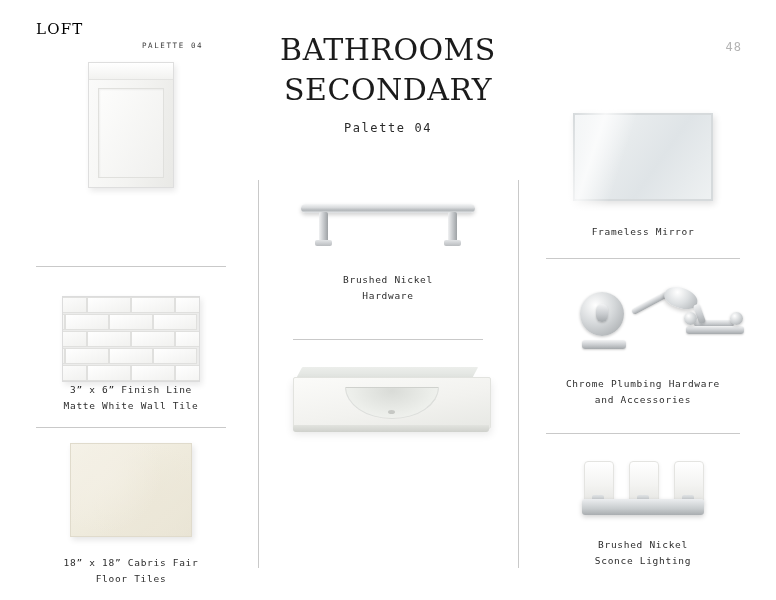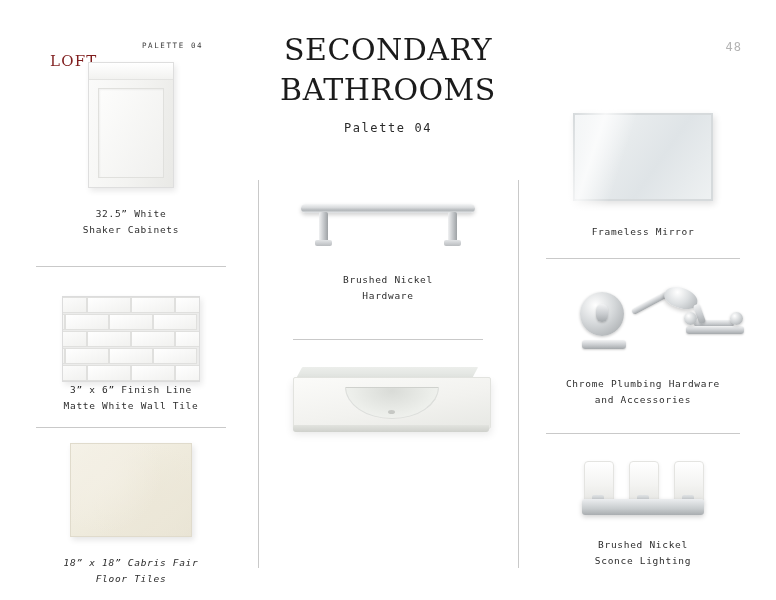--- a/index.html
+++ b/index.html
@@ -14,26 +14,25 @@
     background: #ffffff;
     overflow: hidden;
     font-family: "DejaVu Sans Mono", monospace;
     color: #2b2b2b;
   }
 
   
   .brand {
     position: absolute;
     left: 36px;
-    top: 52px;
+    top: 20px;
     font-family: "DejaVu Serif", serif;
     font-size: 15px;
     letter-spacing: 1.2px;
-    color: #7f1d1d;
-    margin-left: 14px;
+    color: #000000;
   }
   .palette-tag {
     position: absolute;
     left: 142px;
     top: 41px;
     font-size: 7.5px;
     letter-spacing: 1.6px;
     color: #3a3a3a;
   }
   .page-num {
@@ -257,35 +256,33 @@
 </head>
 <body>
 
 <div class="page">
 
   <div class="brand">LOFT</div>
   <div class="palette-tag">PALETTE 04</div>
   <div class="page-num">48</div>
 
   <div class="title">
+    <div>BATHROOMS</div>
     <div>SECONDARY</div>
-    <div>BATHROOMS</div>
   </div>
   <div class="subtitle">Palette 04</div>
 
   <div class="vrule left"></div>
   <div class="vrule right"></div>
 
   <div class="item" style="left:36px; top:62px; width:190px;">
     <div class="art cabinet">
       <div class="top-rail"></div>
       <div class="inner"></div>
     </div>
-    <div class="caption" style="margin-top:18px;">32.5” White
-Shaker Cabinets</div>
   </div>
   <div class="hrule" style="left:36px; top:266px; width:190px;"></div>
 
   <div class="item" style="left:36px; top:296px; width:190px;">
     <div class="art subway">
       <div class="row" style="top:0;">
         <div class="brick" style="left:0;"></div>
           <div class="brick" style="left:44px;"></div>
         <div class="brick" style="left:88px;"></div>
           <div class="brick" style="left:132px;"></div>
@@ -315,21 +312,21 @@
           <div class="brick" style="left:132px;"></div>
       </div>
     </div>
     <div class="caption" style="">3” x 6” Finish Line
 Matte White Wall Tile</div>
   </div>
   <div class="hrule" style="left:36px; top:427px; width:190px;"></div>
 
   <div class="item" style="left:36px; top:443px; width:190px;">
     <div class="art floor-tile"></div>
-    <div class="caption" style="margin-top:18px;font-style:italic;">18” x 18” Cabris Fair
+    <div class="caption" style="margin-top:18px;">18” x 18” Cabris Fair
 Floor Tiles</div>
   </div>
 
   <div class="item" style="left:293px; top:192px; width:190px;">
     <div class="art pull-wrap">
       <div class="pull-bar"></div>
       <div class="pull-post a"></div>
       <div class="pull-post b"></div>
       <div class="pull-foot a"></div>
       <div class="pull-foot b"></div>

